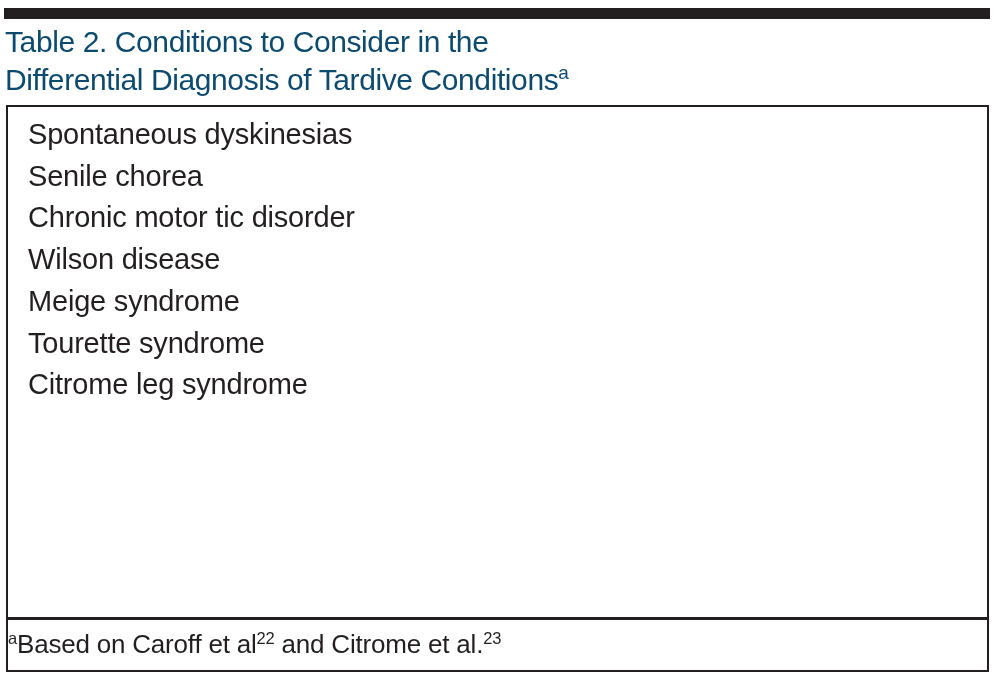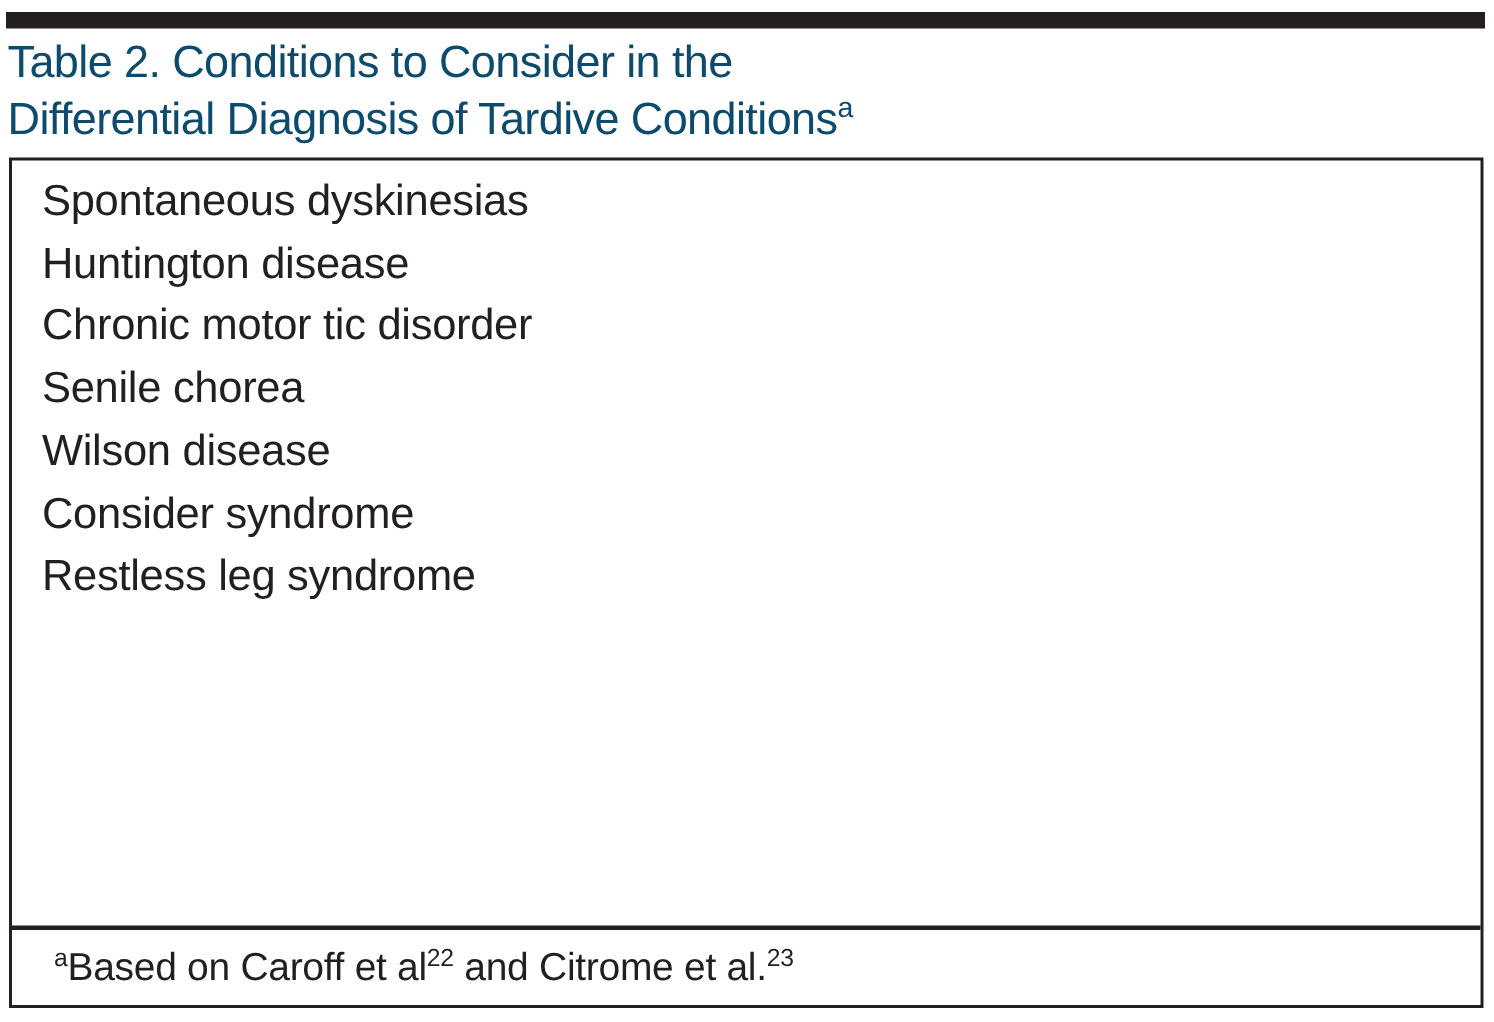--- a/index.html
+++ b/index.html
@@ -70,21 +70,21 @@
 
   .conditions-list li {
     line-height: 41.7px;
     white-space: nowrap;
   }
 
   .table-footnote {
     flex: 0 0 auto;
     height: 53px;
     border-top: 3px solid #231f20;
-    padding: 9px 10px 0 28px;
+    padding: 9px 10px 0 0;
     font-size: 26px;
     letter-spacing: -0.2px;
     white-space: pre;
   }
 
   .table-footnote sup {
     font-size: 16.5px;
     line-height: 0;
     vertical-align: 9px;
   }
@@ -95,25 +95,25 @@
 <div class="page">
 
   <div class="top-rule"></div>
 
   <h2 class="table-title"><span>Table 2. Conditions to Consider in the</span><br><span>Differential Diagnosis of Tardive Conditions</span><sup>a</sup></h2>
 
   <div class="table-box">
 
     <ul class="conditions-list">
       <li>Spontaneous dyskinesias</li>
-      <li>Huntington disease</li>
+      <li>Senile chorea</li>
       <li>Chronic motor tic disorder</li>
-      <li>Senile chorea</li>
       <li>Wilson disease</li>
-      <li>Consider syndrome</li>
-      <li>Restless leg syndrome</li>
+      <li>Meige syndrome</li>
+      <li>Tourette syndrome</li>
+      <li>Citrome leg syndrome</li>
     </ul>
 
     <div class="table-footnote"><sup>a</sup><span>Based on Caroff et al</span><sup>22</sup><span> and Citrome et al.</span><sup>23</sup></div>
 
   </div>
 
 </div>
 
 </body></html>

